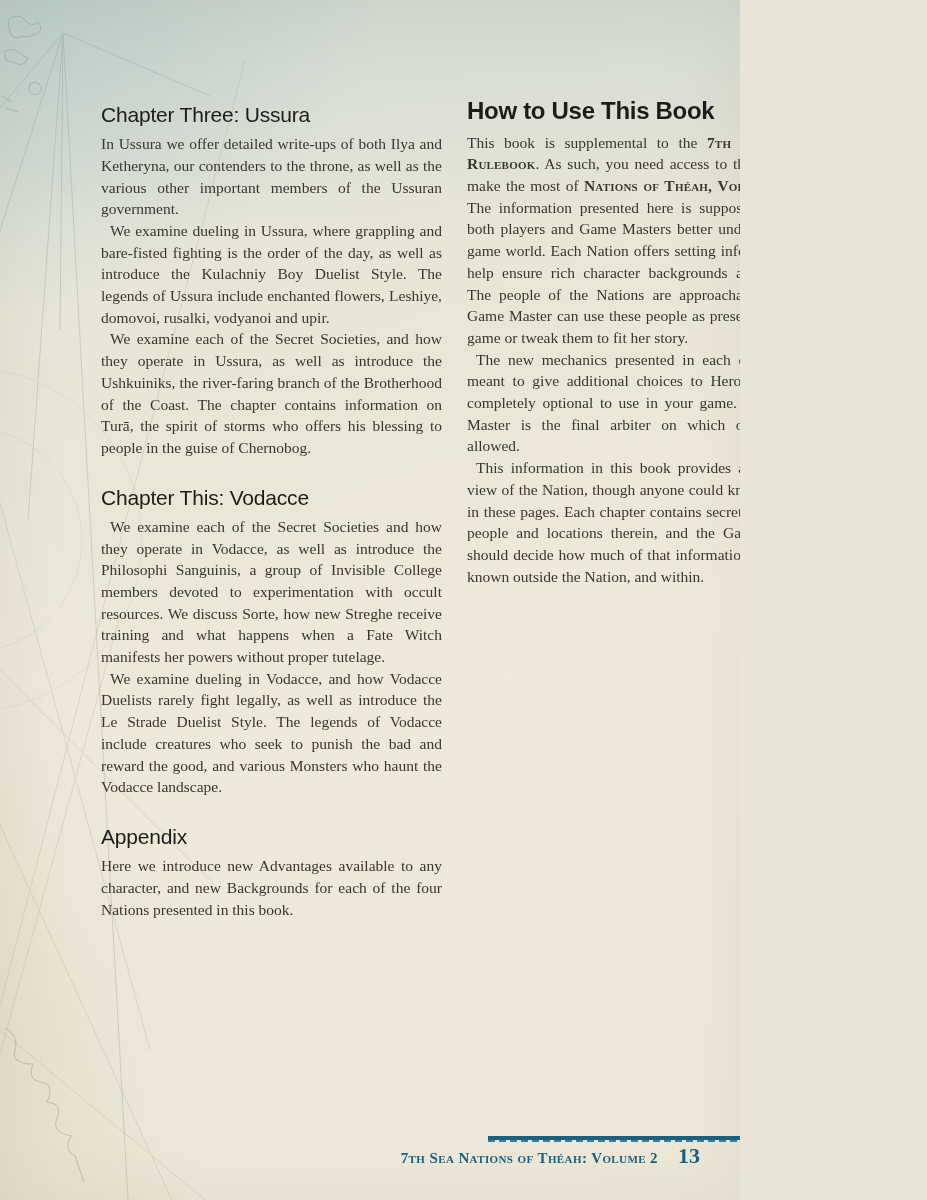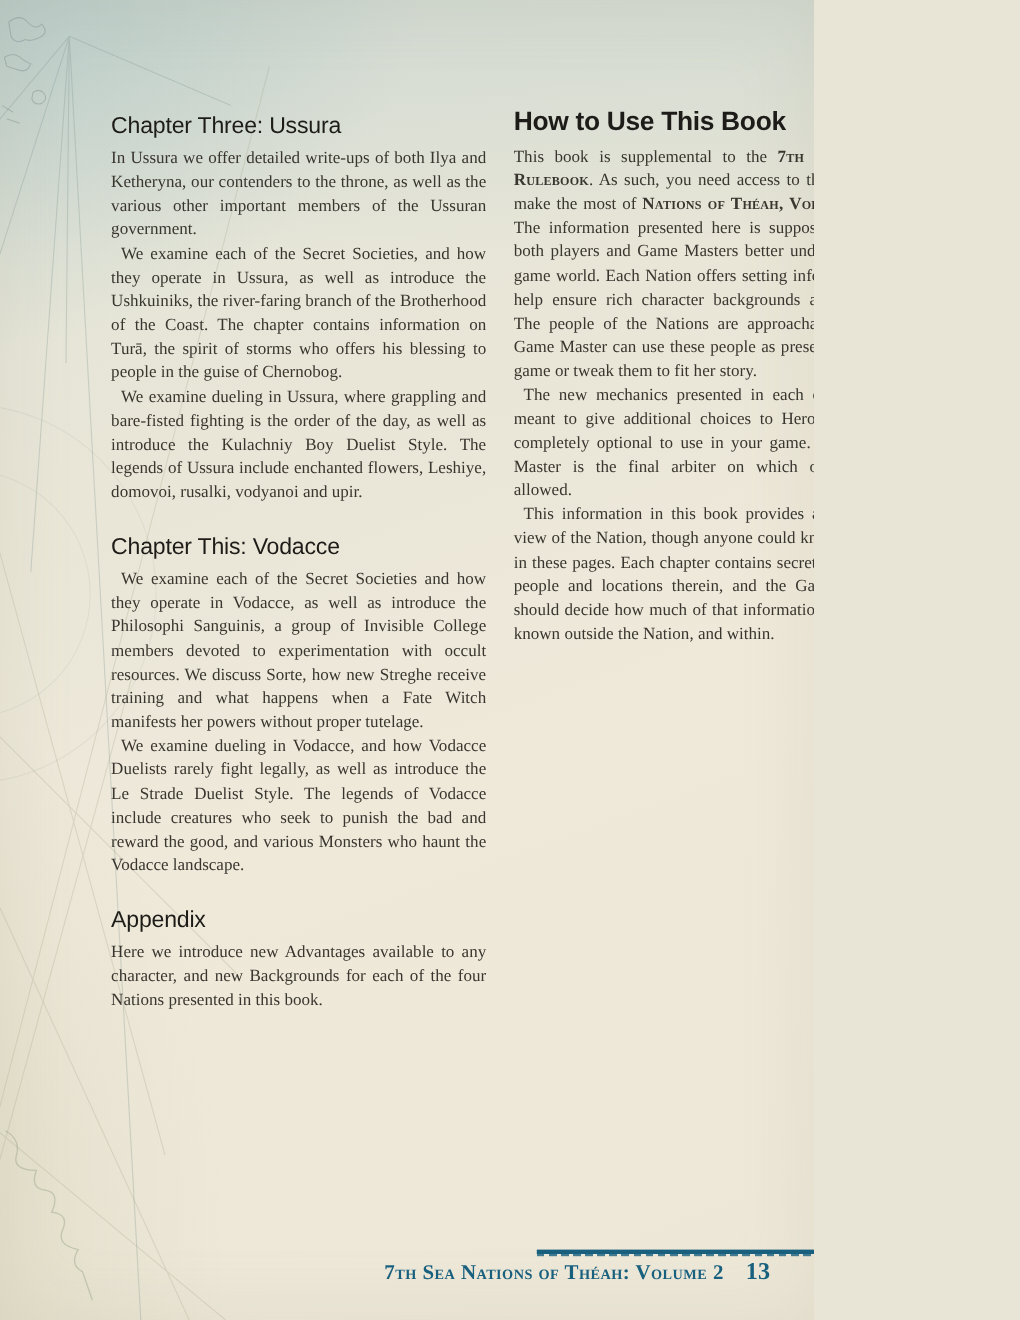--- a/index.html
+++ b/index.html
@@ -69,21 +69,21 @@
     color: #19607f;
   }
   .footer-text {
     position: absolute; top: 1143px; right: 40px;
     color: #19607f; white-space: nowrap;
   }
   .footer-title {
     font-family: "Liberation Serif", serif;
     font-variant: small-caps;
     font-weight: 700;
-    font-size: 19px;
+    font-size: 15px;
     letter-spacing: 0.4px;
   }
   .footer-page {
     font-family: "Liberation Serif", serif;
     font-weight: 600;
     font-size: 22px;
     margin-left: 16px;
   }
 </style>
 </head>
@@ -118,22 +118,22 @@
       <path d="M4 52 q8 -5 14 0 t10 6 q-3 8 -10 6 t-12 -4 z"></path>
       <path d="M30 84 q6 -4 10 1 t-2 9 q-7 2 -9 -4 z"></path>
       <path d="M2 96 l10 6 M6 108 l12 4"></path>
     </g>
   </svg>
 
   <div class="column left-column" id="left-column">
       <section class="section">
         <h2 class="heading">Chapter Three: Ussura</h2>
         <p class="body-text"><span>In Ussura we offer detailed write-ups of both Ilya and Ketheryna, our contenders to the throne, as well as the various other important members of the Ussuran government.</span></p>
+        <p class="body-text indent"><span>We examine dueling in Ussura, where grappling and bare-fisted fighting is the order of the day, as well as introduce the Kulachniy Boy Duelist Style. The legends of Ussura include enchanted flowers, Leshiye, domovoi, rusalki, vodyanoi and upir.</span></p>
         <p class="body-text indent"><span>We examine each of the Secret Societies, and how they operate in Ussura, as well as introduce the Ushkuiniks, the river-faring branch of the Brotherhood of the Coast. The chapter contains information on Turā, the spirit of storms who offers his blessing to people in the guise of Chernobog.</span></p>
-        <p class="body-text indent"><span>We examine dueling in Ussura, where grappling and bare-fisted fighting is the order of the day, as well as introduce the Kulachniy Boy Duelist Style. The legends of Ussura include enchanted flowers, Leshiye, domovoi, rusalki, vodyanoi and upir.</span></p>
       </section>
       <section class="section">
         <h2 class="heading">Chapter This: Vodacce</h2>
         <p class="body-text indent"><span>We examine each of the Secret Societies and how they operate in Vodacce, as well as introduce the Philosophi Sanguinis, a group of Invisible College members devoted to experimentation with occult resources. We discuss Sorte, how new </span><span class="italic">Streghe</span><span> receive training and what happens when a Fate Witch manifests her powers without proper tutelage.</span></p>
         <p class="body-text indent"><span>We examine dueling in Vodacce, and how Vodacce Duelists rarely fight legally, as well as introduce the Le Strade Duelist Style. The legends of Vodacce include creatures who seek to punish the bad and reward the good, and various Monsters who haunt the Vodacce landscape.</span></p>
       </section>
       <section class="section">
         <h2 class="heading">Appendix</h2>
         <p class="body-text"><span>Here we introduce new Advantages available to any character, and new Backgrounds for each of the four Nations presented in this book.</span></p>
       </section>

